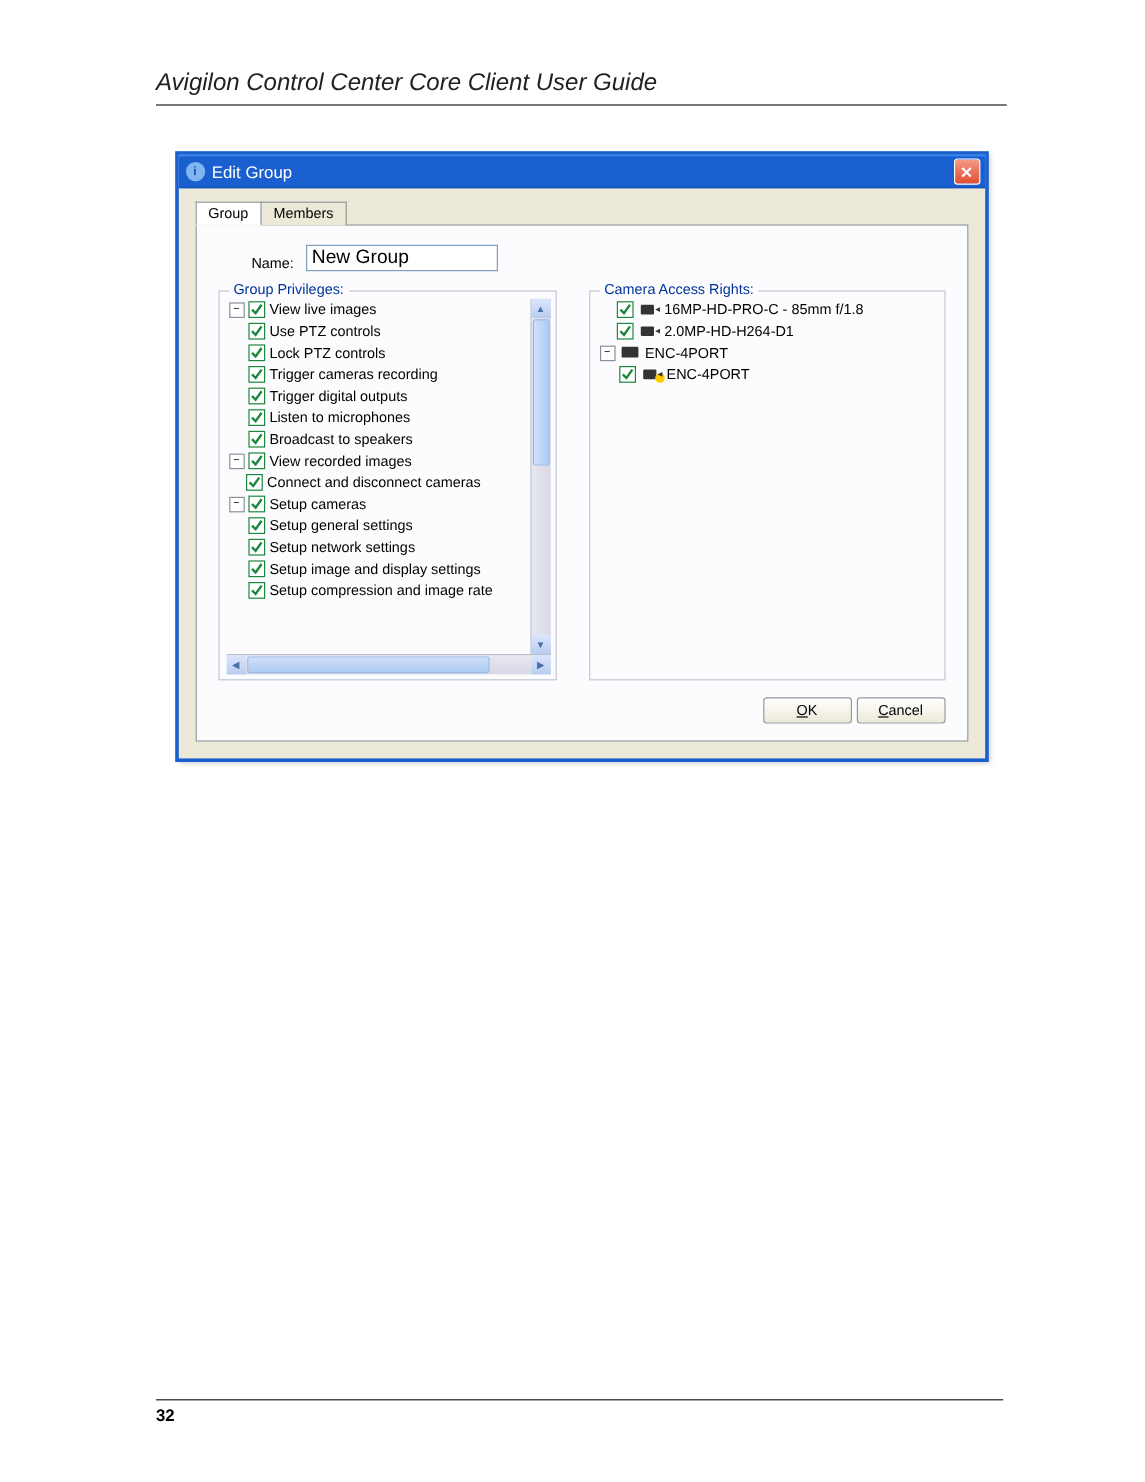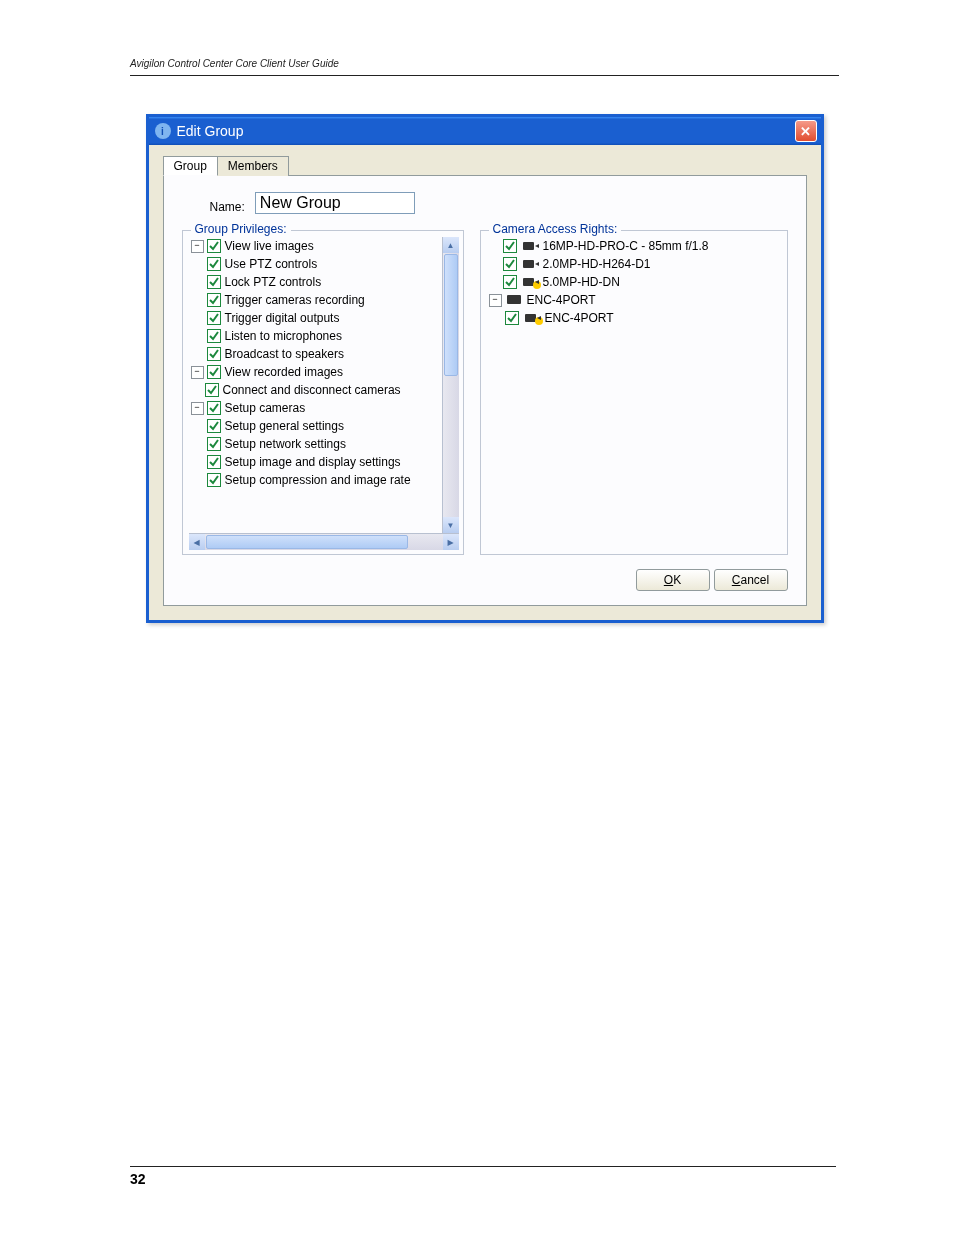--- a/index.html
+++ b/index.html
@@ -1,32 +1,32 @@
 <!DOCTYPE html>
 <html><head>
 <meta charset="utf-8">
 <style>
   html,body{margin:0;padding:0;background:#fff;font-family:"Segoe UI",Tahoma,Arial,sans-serif}
   .page{width:954px;height:1235px;position:relative;box-sizing:border-box;padding:58px 115px 50px 130px}
-  .header{font-style:italic;font-size:10px;color:#222;margin-bottom:6px}
+  .header{font-style:italic;font-size:20px;color:#222;margin-bottom:6px}
   .header-rule{border:none;border-top:1.5px solid #222;margin:0 0 38px 0}
   .dialog{width:672px;margin:0 auto;border:3px solid #1a5fd0;background:#ece9d8;box-shadow:2px 2px 4px rgba(0,0,0,.2)}
   .titlebar{height:28px;background:linear-gradient(to bottom,#3b8df7 0%,#1a5fd0 8%,#1a5fd0 92%,#0f4db4 100%);display:flex;align-items:center;padding:0 4px 0 6px;color:#fff}
   .title-icon{width:16px;height:16px;background:#7fb5f0;border-radius:50%;margin-right:6px;display:flex;align-items:center;justify-content:center;font-size:10px;color:#0f4db4;font-weight:bold}
   .title-text{font-weight:normal;font-size:14px;flex:1}
   .close-btn{width:20px;height:20px;background:linear-gradient(to bottom,#f59a89,#e14d2f);border:1px solid #fff;border-radius:3px;display:flex;align-items:center;justify-content:center;color:#fff;font-weight:bold;font-size:13px;cursor:pointer}
   .dialog-body{padding:10px 14px 14px 14px}
   .tabs{display:flex;position:relative;top:1px;z-index:2}
   .tab{background:#ece9d8;border:1px solid #919b9c;border-bottom:none;padding:2px 10px;font-size:12px;margin-right:-1px;cursor:pointer}
   .tab.active{background:#ffffff;border-bottom:1px solid #fcfcfe;position:relative}
   .tab-pane{border:1px solid #919b9c;background:#fcfcfe;padding:16px 18px 14px 18px}
   .name-row{display:flex;align-items:flex-end;margin:0 0 16px 28px}
   .name-label{font-size:12px;margin-right:10px}
   .name-input{width:150px;height:18px;border:1px solid #7f9db9;font-size:16px;padding:1px 4px}
-  .two-col{display:flex;gap:16px}
+  .two-col{display:flex;gap:27px}
   .fieldset{border:1px solid #c0c7d4;padding:6px 4px 4px 6px;position:relative}
   .fs-left{flex:0 0 270px}
   .fs-right{flex:1}
   .legend{position:absolute;top:-9px;left:8px;background:#fcfcfe;padding:0 4px;color:#003399;font-size:12px}
   .tree-wrap{position:relative;height:296px}
   .tree{font-size:12px;line-height:18px;height:296px;overflow:hidden;position:relative}
   .tree ul{list-style:none;margin:0;padding:0 0 0 16px}
   .tree>ul{padding-left:2px}
   .node{display:flex;align-items:center;white-space:nowrap}
   .toggle{width:11px;height:11px;border:1px solid #8a9198;font-size:9px;line-height:9px;text-align:center;margin-right:3px;background:#fff;cursor:pointer;color:#000}
@@ -269,34 +269,20 @@
                         <svg viewBox="0 0 10 10">
                           <polyline points="1,5 4,8 9,1" fill="none" stroke="#1c883d" stroke-width="2"></polyline>
                         </svg>
                       </span>
                       <span class="cam-icon"></span>
                       <span>2.0MP-HD-H264-D1</span>
                     </div>
                   </li>
                   <li>
                     <div class="node">
-                      <span class="spacer"></span>
-                      <span class="chk">
-                        <svg viewBox="0 0 10 10">
-                          <polyline points="1,5 4,8 9,1" fill="none" stroke="#1c883d" stroke-width="2"></polyline>
-                        </svg>
-                      </span>
-                      <span class="cam-icon">
-                        <span class="warn-badge"></span>
-                      </span>
-                      <span>5.0MP-HD-DN</span>
-                    </div>
-                  </li>
-                  <li>
-                    <div class="node">
                       <span class="toggle">−</span>
                       <span class="enc-icon"></span>
                       <span>ENC-4PORT</span>
                     </div>
                     <ul>
                       <li>
                         <div class="node">
                           <span class="chk">
                             <svg viewBox="0 0 10 10">
                               <polyline points="1,5 4,8 9,1" fill="none" stroke="#1c883d" stroke-width="2"></polyline>

